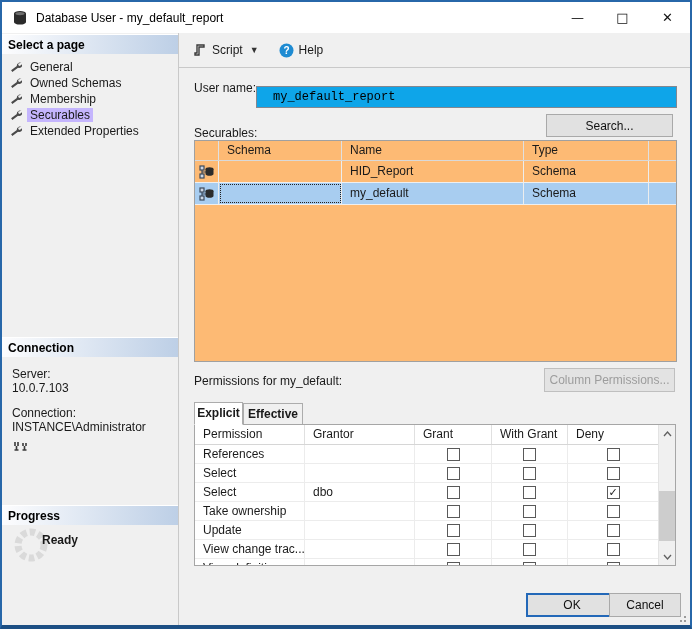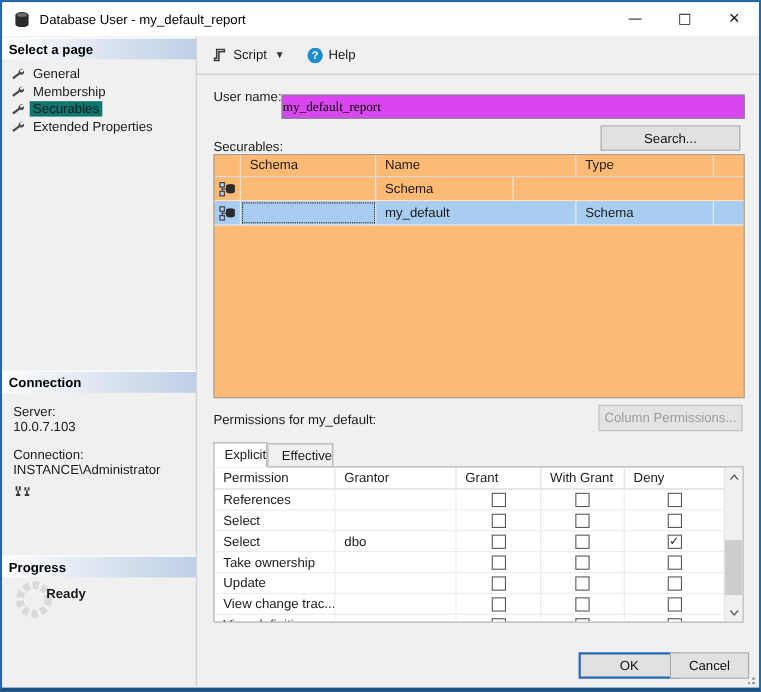--- a/index.html
+++ b/index.html
@@ -19,34 +19,34 @@
   .bd{ display:flex; height:592px; }
   .sidebar{ width:177px; position:relative; border-right:1px solid #C9C9C9; background:#F0F0F0;}
   .sechdr{ position:absolute; left:0; width:176px; height:20px; line-height:20px;
            font-weight:bold; color:#000; padding-left:6px;
            background:linear-gradient(90deg,#FDFDFE 0%,#BDCFE6 100%);
            border-top:1px solid #fff; }
   .pages{ position:absolute; top:26px; left:4px; width:168px; }
   .pgitem{ display:flex; align-items:center; height:16px; cursor:default; }
   .pgitem svg{ margin:0 5px 0 4px; flex:0 0 12px; }
   .pgitem .lbl{ padding:0 3px; white-space:nowrap; }
-  .pgitem.sel .lbl{ background:#0f766e; }
+  .pgitem.sel .lbl{ background:#c4b5fd; }
   .sb-label{ position:absolute; left:10px; color:#1a1a1a; }
   .sb-link{ position:absolute; left:32px; color:#0066CC; text-decoration:underline; cursor:pointer; white-space:nowrap;}
   .spin{ position:absolute; left:10px; top:493px; }
   
   .main{ flex:1; position:relative; background:#F0F0F0; }
   .toolbar{ position:absolute; top:0; left:0; right:0; height:35px;
             border-bottom:1px solid #C9C9C9; display:flex; align-items:center; }
   .tbtn{ display:flex; align-items:center; gap:5px; padding:4px 6px; margin-left:8px; cursor:default;}
   .tbtn .caret{ font-size:9px; color:#333; margin-left:2px;}
   .field-label{ position:absolute; color:#1a1a1a; }
   .textbox{ position:absolute; left:77px; top:53px; width:421px; height:22px;
-            background:#d946ef; border:1px solid #828790; font-size:12px; padding:2px 0;
-            font-family:Liberation Serif, serif; color:#000;}
+            background:#0ea5e9; border:1px solid #828790; font-size:12px; padding:2px 16px;
+            font-family:Liberation Mono, monospace; color:#000;}
   .btn{ position:absolute; background:#E1E1E1; border:1px solid #A9A9A9; font-size:12px;
         text-align:center; cursor:default; color:#111;
         display:flex; align-items:center; justify-content:center;}
   .btn.disabled{ color:#9D9D9D; border-color:#BFBFBF; background:#E3E3E3;}
   .btn.focused{ border:2px solid #2368B8; }
   
   .sec-grid{ position:absolute; left:15px; top:107px; width:483px; height:222px;
              background:#fdba74; border:1px solid #A0A0A0; overflow:hidden;}
   .g-row{ display:flex; }
   .sec-grid .hdr{ height:20px; border-bottom:1px solid #D9D9D9; }
@@ -54,22 +54,22 @@
   .sec-grid .r{ height:22px; border-bottom:1px solid #EFEFEF; }
   .sec-grid .r .c{ border-right:1px solid #EDEDED; line-height:21px; padding-left:8px; overflow:hidden;}
   .sec-grid .r.sel{ background:#A8CDF0; }
   .c-icon{ width:24px; flex:0 0 24px; display:flex; align-items:center; justify-content:center; padding-left:0 !important;}
   .c-schema{ width:123px; flex:0 0 123px; }
   .c-name{ width:182px; flex:0 0 182px; }
   .c-type{ width:125px; flex:0 0 125px; }
   .c-rest{ flex:1; border-right:none !important; }
   .focus-cell{ outline:1px dotted #222; outline-offset:-2px; }
   
-  .tab{ position:absolute; height:22px; line-height:21px; text-align:right;
-        border:1px solid #ACACAC; background:#F0F0F0; cursor:default;}
+  .tab{ position:absolute; height:22px; line-height:21px; text-align:center;
+        border:1px solid #ACACAC; background:#F0F0F0; cursor:default;font-weight:bold;}
   .tab.active{ background:#fff; border-bottom:1px solid #fff; z-index:2; height:23px; font-size:12px;}
   
   .perm-panel{ position:absolute; left:15px; top:391px; width:482px; height:142px;
                background:#fff; border:1px solid #A6A6A6; display:flex; overflow:hidden; z-index:1;}
   .perm-cols{ flex:1; overflow:hidden; }
   .perm-panel .hdr{ height:20px; border-bottom:1px solid #D6D6D6; display:flex;}
   .perm-panel .hdr .c{ border-right:1px solid #E0E0E0; line-height:19px; padding-left:8px;}
   .perm-panel .r{ height:19px; border-bottom:1px solid #ECECEC; display:flex;}
   .perm-panel .r .c{ border-right:1px solid #ECECEC; line-height:18px; padding-left:8px; white-space:nowrap; overflow:hidden;}
   .p-perm{ width:110px; flex:0 0 110px; }
@@ -118,20 +118,26 @@
           <div class="pgitem">
             <svg width="12" height="12" viewBox="0 0 12 12">
               <path d="M10.8 1.4a3 3 0 0 0-4.1 3.6L1.6 10l1.5 1.5 5-5.1a3 3 0 0 0 3.6-4.1L9.6 4.4l-1.5-.5-.4-1.5 2-1z" fill="#4a4a4a" transform="rotate(8 6 6)"></path>
             </svg>
             <div class="lbl">General</div>
           </div>
           <div class="pgitem">
             <svg width="12" height="12" viewBox="0 0 12 12">
               <path d="M10.8 1.4a3 3 0 0 0-4.1 3.6L1.6 10l1.5 1.5 5-5.1a3 3 0 0 0 3.6-4.1L9.6 4.4l-1.5-.5-.4-1.5 2-1z" fill="#4a4a4a" transform="rotate(8 6 6)"></path>
             </svg>
+            <div class="lbl">Owned Schemas</div>
+          </div>
+          <div class="pgitem">
+            <svg width="12" height="12" viewBox="0 0 12 12">
+              <path d="M10.8 1.4a3 3 0 0 0-4.1 3.6L1.6 10l1.5 1.5 5-5.1a3 3 0 0 0 3.6-4.1L9.6 4.4l-1.5-.5-.4-1.5 2-1z" fill="#4a4a4a" transform="rotate(8 6 6)"></path>
+            </svg>
             <div class="lbl">Membership</div>
           </div>
           <div class="pgitem sel">
             <svg width="12" height="12" viewBox="0 0 12 12">
               <path d="M10.8 1.4a3 3 0 0 0-4.1 3.6L1.6 10l1.5 1.5 5-5.1a3 3 0 0 0 3.6-4.1L9.6 4.4l-1.5-.5-.4-1.5 2-1z" fill="#4a4a4a" transform="rotate(8 6 6)"></path>
             </svg>
             <div class="lbl">Securables</div>
           </div>
           <div class="pgitem">
             <svg width="12" height="12" viewBox="0 0 12 12">
@@ -199,20 +205,21 @@
                   <g fill="none" stroke="#3d4a5c" stroke-width="1.2">
                     <rect x="1" y="1" width="4" height="4" fill="#cdd6e4"></rect>
                     <rect x="1" y="9" width="4" height="4" fill="#cdd6e4"></rect>
                     <path d="M3 5v4 M3 7h5"></path>
                   </g>
                   <ellipse cx="10.5" cy="4" rx="4" ry="1.7" fill="#2b2b2b"></ellipse>
                   <path d="M6.5 4v5c0 1 1.8 1.8 4 1.8s4-.8 4-1.8V4" fill="#2b2b2b"></path>
                 </svg>
               </div>
               <div class="c c-schema"></div>
+              <div class="c c-name">HID_Report</div>
               <div class="c c-type">Schema</div>
               <div class="c c-rest"></div>
             </div>
             <div class="g-row r sel">
               <div class="c c-icon">
                 <svg width="15" height="14" viewBox="0 0 15 14">
                   <g fill="none" stroke="#3d4a5c" stroke-width="1.2">
                     <rect x="1" y="1" width="4" height="4" fill="#cdd6e4"></rect>
                     <rect x="1" y="9" width="4" height="4" fill="#cdd6e4"></rect>
                     <path d="M3 5v4 M3 7h5"></path>

